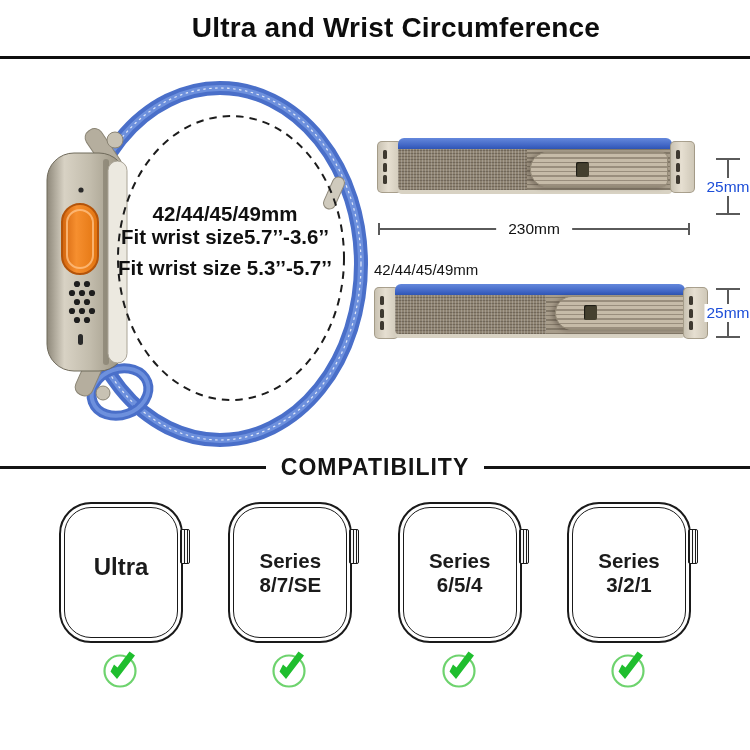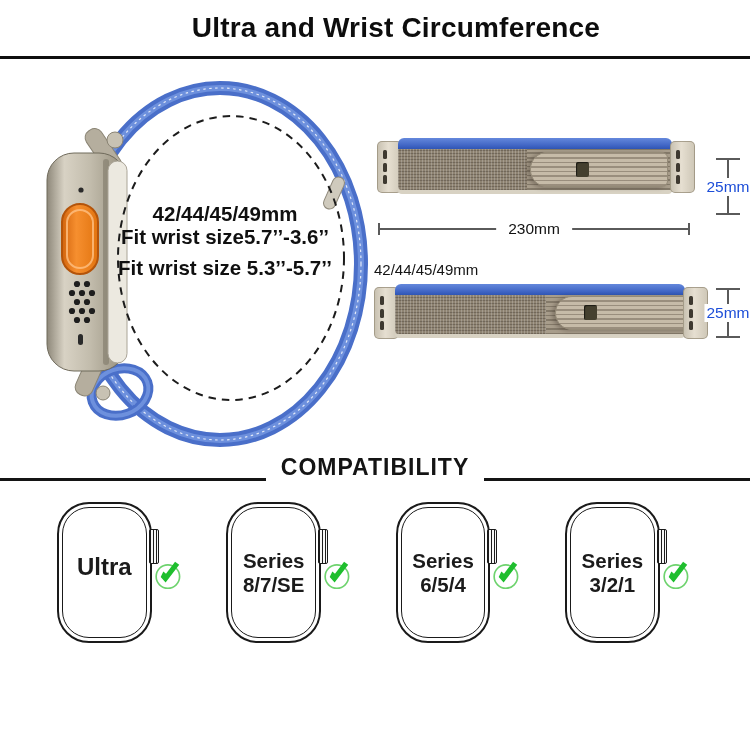--- a/index.html
+++ b/index.html
@@ -60,27 +60,27 @@
                 background:#fff;padding:0 2px;font-size:15.5px;color:#1d4ed8;white-space:nowrap;}
   .hdim{position:absolute;height:16px;}
   .hdim .hline{position:absolute;left:0;right:0;top:7px;height:2px;background:#5a5a5a;}
   .hdim .hcap{position:absolute;top:2px;width:2px;height:12px;background:#5a5a5a;}
   .hdim .hcap.left{left:0}.hdim .hcap.right{right:0}
   .hdim .hlabel{position:absolute;left:50%;top:50%;transform:translate(-50%,-50%);
                 background:#fff;padding:0 12px;font-size:15.5px;color:#111;white-space:nowrap;}
 
   
   .compat-header{position:absolute;top:453px;left:0;width:750px;height:28px;
-                 display:flex;align-items:flex-end;gap:15px;}
+                 display:flex;align-items:center;gap:15px;}
   .ch-line{flex:1;height:3px;background:#141414;}
   .ch-text{font-size:23px;font-weight:bold;letter-spacing:1px;color:#141414;}
 
   .watch-grid{position:absolute;top:502px;left:57px;width:636px;
               display:flex;justify-content:space-between;}
-  .watch-card{width:128px;display:flex;align-items:center;}
+  .watch-card{width:128px;display:flex;flex-direction:column;align-items:center;}
   .watch-outline{position:relative;width:120px;height:137px;border:2.5px solid #1a1a1a;
                  border-radius:32px;background:#fff;display:flex;align-items:center;
                  justify-content:center;}
   .watch-inner{position:absolute;inset:3px;border:1.5px solid #1a1a1a;border-radius:27px;}
   .crown{position:absolute;right:-9px;top:25px;width:8px;height:33px;border:1px solid #1a1a1a;
          border-radius:2px;
          background:repeating-linear-gradient(90deg,#1c1c1c 0 1.2px,#f7f7f7 1.2px 2.8px);}
   .watch-label{position:relative;z-index:2;font-weight:bold;font-size:20.5px;line-height:24px;
                text-align:center;white-space:pre-line;color:#1b1b1b;}
   .watch-label.single{font-size:24px;padding-bottom:12px;}

